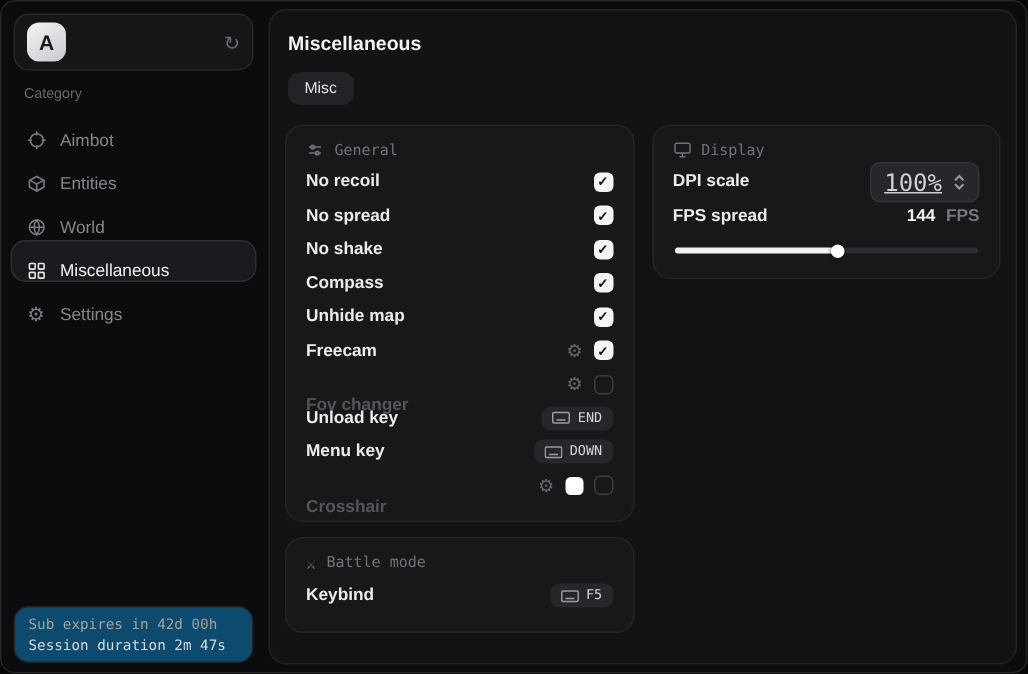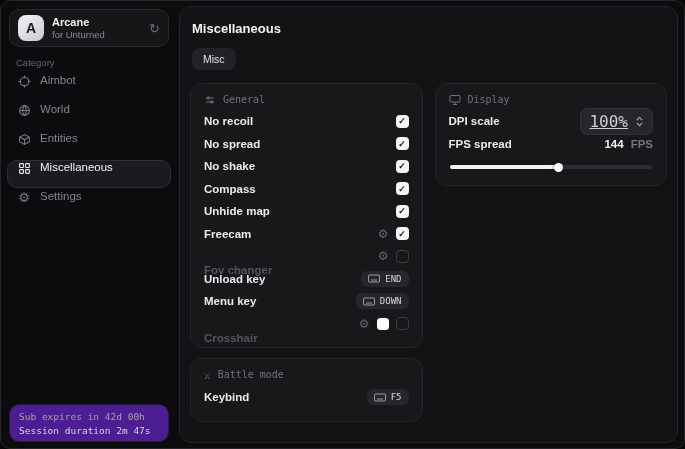--- a/index.html
+++ b/index.html
@@ -16,47 +16,47 @@
   .logo { width:26px; height:26px; border-radius:8px;
             background:linear-gradient(145deg,#f4f4f6,#c9c9cf);
             color:#1a1a1d; font-weight:bold; font-size:14px;
             display:flex; align-items:center; justify-content:center; }
   .brand-title { font-size:11px; font-weight:bold; color:#f1f1f3; line-height:13px; }
   .brand-sub { font-size:9.5px; color:#8b8b92; line-height:11px; }
   .refresh { margin-left:auto; color:#6b6b73; font-size:13px; cursor:pointer; }
   .cat-label { position:absolute; left:15px; top:56px; font-size:9.5px; color:#66666d; }
   .nav { position:absolute; left:6px; top:72px; width:164px; display:flex;
          flex-direction:column; gap:1px; }
-  .nav-item { display:flex; align-items:flex-start; gap:9px; height:28px; padding:0 9px;
+  .nav-item { display:flex; align-items:flex-end; gap:9px; height:28px; padding:0 9px;
          border:1px solid transparent; border-radius:10px; color:#85858c;
          font-size:11.5px; cursor:pointer; }
   .nav-item .nav-icon { width:14px; height:14px; display:flex; align-items:center;
          justify-content:center; }
   .nav-item svg { stroke:#7a7a82; }
   .nav-item.active { background:#1b1b1f; border-color:#2e2e33; color:#f2f2f4; }
   .nav-item.active svg { stroke:#e8e8ea; }
   .sub-card { position:absolute; left:8px; bottom:6px; width:160px; height:38px;
-         background:#4c1d95; border:1px solid #232327; border-radius:10px;
+         background:#0c4a6e; border:1px solid #232327; border-radius:10px;
          padding:5px 9px; font-family:"DejaVu Sans Mono", monospace; }
   .sub-line1 { font-size:9.5px; color:#a3a39c; line-height:14px; white-space:nowrap; }
   .sub-line2 { font-size:9.5px; color:#d8d8db; line-height:13px; white-space:nowrap; }
 
   
   .panel { position:absolute; left:178px; top:5px; right:6px; bottom:5px;
          background:#131316; border:1px solid #232328; border-radius:12px;
          padding:14px 10px 10px 10px; }
   .page-title { font-size:13px; font-weight:bold; color:#f3f3f5; margin-left:2px; }
   .tab { display:inline-block; margin:12px 0 0 2px; background:#232327;
          border-radius:8px; padding:5px 11px; font-size:10.5px; color:#e3e3e7;
          cursor:pointer; }
   .columns { display:flex; gap:12px; margin-top:13px; align-items:flex-start; }
   .col { display:flex; flex-direction:column; gap:10px; width:237px; }
   .card { background:#18181b; border:1px solid #242429; border-radius:12px;
          padding:10px 13px 12px 13px; }
-  .card-header { display:flex; align-items:flex-start; gap:7px;
+  .card-header { display:flex; align-items:center; gap:7px;
          font-family:"DejaVu Sans Mono", monospace; font-size:10px;
          color:#71717a; margin-bottom:4px; }
   .card-header svg { stroke:#71717a; }
   .row { display:flex; align-items:center; height:22.5px; }
   .row-label { font-size:11.5px; font-weight:bold; color:#ebebee; }
   .row-label.dim { color:#54545b;margin-top:28px; }
   .row-right { margin-left:auto; display:flex; align-items:center; gap:7px; }
   .gear { color:#65656d; font-size:12px; line-height:12px; cursor:pointer; }
   .checkbox { width:13px; height:13px; border-radius:4px; cursor:pointer;
          display:flex; align-items:center; justify-content:center; }
@@ -82,24 +82,20 @@
          background:#ffffff; border-radius:50%; box-shadow:0 0 3px rgba(0,0,0,.6); }
 </style>
 </head>
 <body>
 
 <div class="window">
 
   <aside class="sidebar">
     <div class="brand-card">
       <div class="logo">A</div>
-      <div>
-        <div class="brand-title">Arcane</div>
-        <div class="brand-sub">for Unturned</div>
-      </div>
       <span class="refresh">↻</span>
     </div>
 
     <div class="cat-label">Category</div>
 
     <nav class="nav">
       <div class="nav-item">
         <span class="nav-icon">
           <svg width="13" height="13" viewBox="0 0 24 24" fill="none" stroke-width="2">
               <circle cx="12" cy="12" r="8"></circle>
@@ -107,36 +103,36 @@
               <line x1="12" y1="18" x2="12" y2="23"></line>
               <line x1="1" y1="12" x2="6" y2="12"></line>
               <line x1="18" y1="12" x2="23" y2="12"></line>
             </svg>
         </span>
         <span>Aimbot</span>
       </div>
       <div class="nav-item">
         <span class="nav-icon">
           <svg width="13" height="13" viewBox="0 0 24 24" fill="none" stroke-width="2">
+              <path d="M21 16V8l-9-5-9 5v8l9 5 9-5z"></path>
+              <path d="M3.3 7.5L12 12.5l8.7-5"></path>
+              <line x1="12" y1="22" x2="12" y2="12.5"></line>
+            </svg>
+        </span>
+        <span>Entities</span>
+      </div>
+      <div class="nav-item">
+        <span class="nav-icon">
+          <svg width="13" height="13" viewBox="0 0 24 24" fill="none" stroke-width="2">
               <circle cx="12" cy="12" r="9"></circle>
               <line x1="3" y1="12" x2="21" y2="12"></line>
               <path d="M12 3a14 14 0 0 1 0 18a14 14 0 0 1 0-18z"></path>
             </svg>
         </span>
         <span>World</span>
-      </div>
-      <div class="nav-item">
-        <span class="nav-icon">
-          <svg width="13" height="13" viewBox="0 0 24 24" fill="none" stroke-width="2">
-              <path d="M21 16V8l-9-5-9 5v8l9 5 9-5z"></path>
-              <path d="M3.3 7.5L12 12.5l8.7-5"></path>
-              <line x1="12" y1="22" x2="12" y2="12.5"></line>
-            </svg>
-        </span>
-        <span>Entities</span>
       </div>
       <div class="nav-item active">
         <span class="nav-icon">
           <svg width="13" height="13" viewBox="0 0 24 24" fill="none" stroke-width="2">
               <rect x="3" y="3" width="7" height="7" rx="1"></rect>
               <rect x="14" y="3" width="7" height="7" rx="1"></rect>
               <rect x="3" y="14" width="7" height="7" rx="1"></rect>
               <rect x="14" y="14" width="7" height="7" rx="1"></rect>
             </svg>
         </span>

